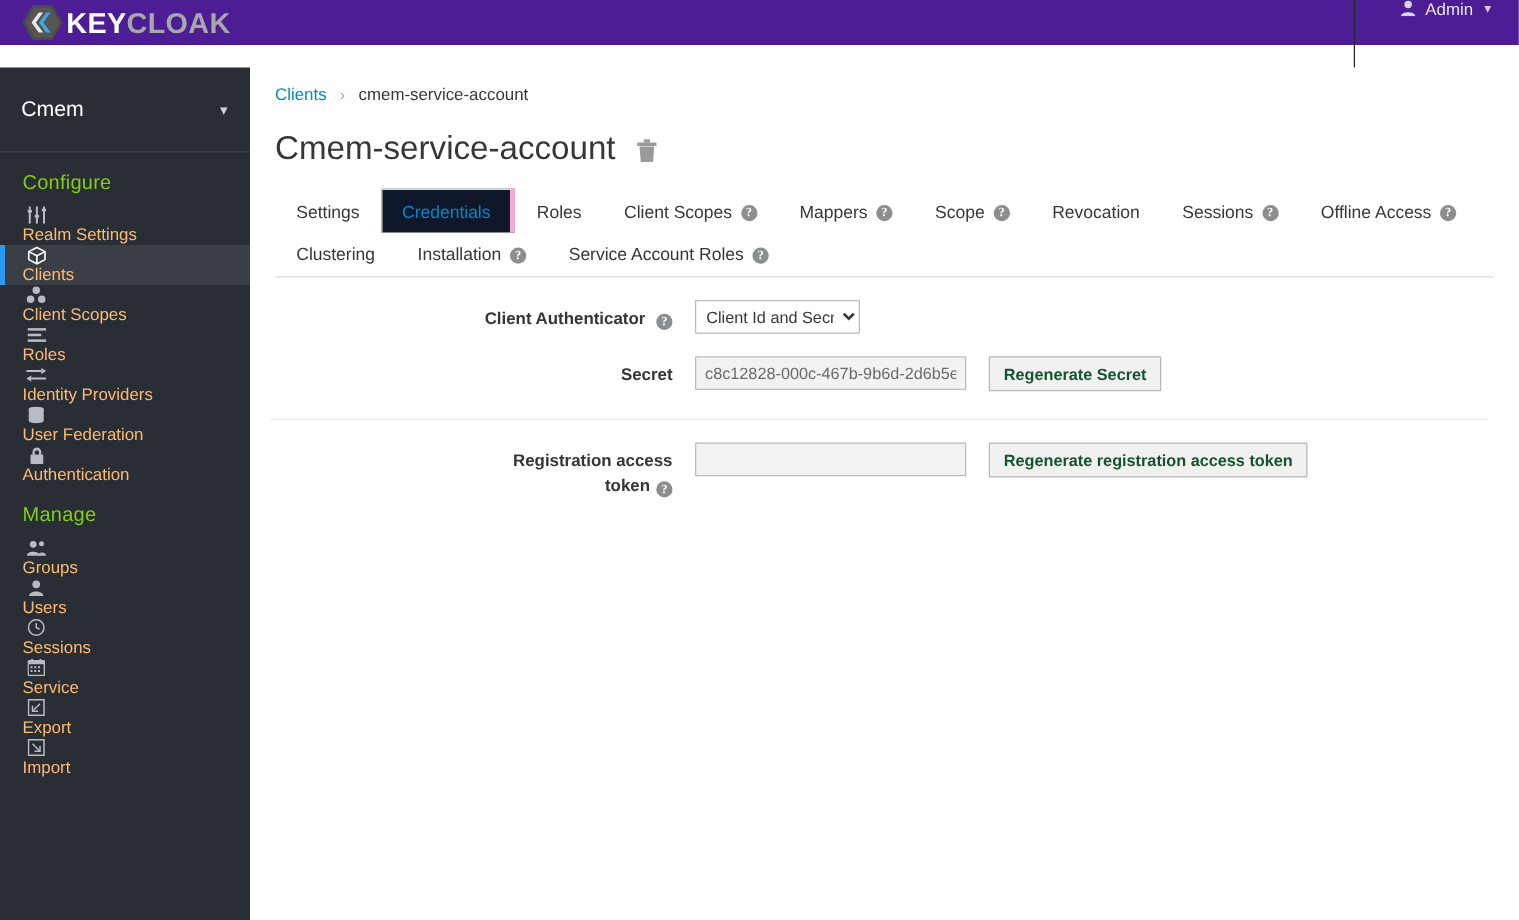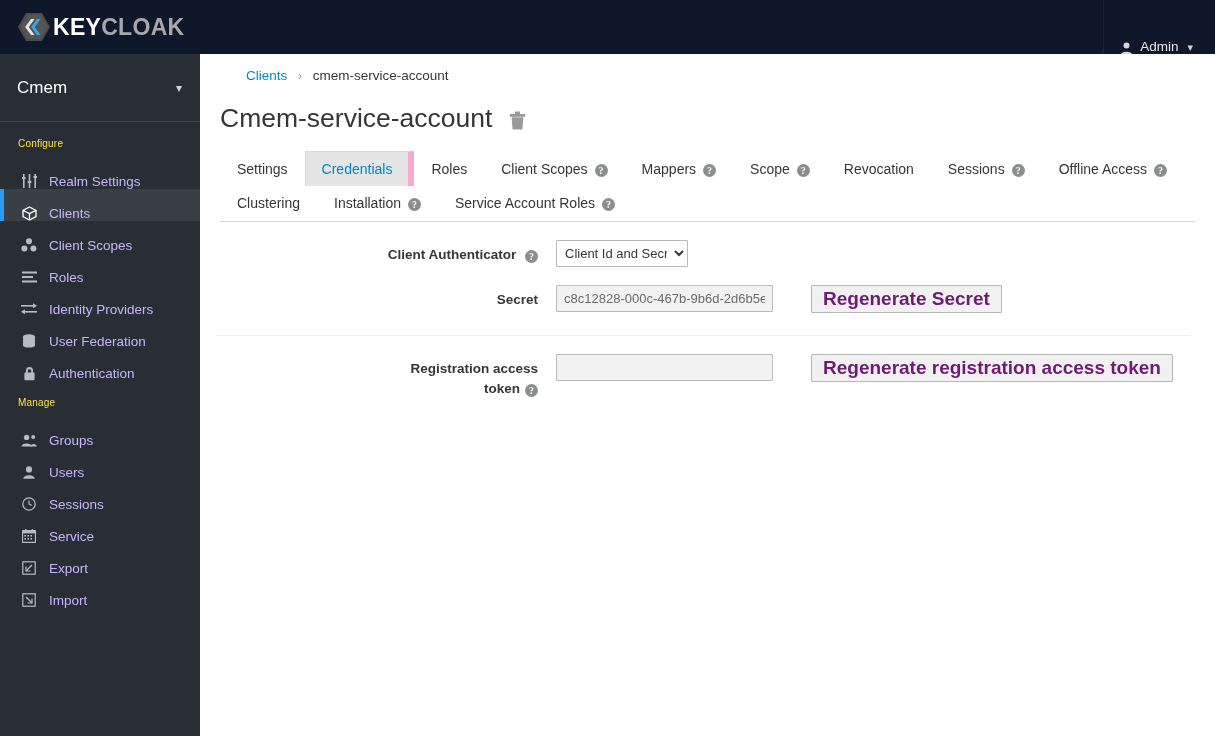--- a/index.html
+++ b/index.html
@@ -7,39 +7,39 @@
     margin: 0; padding: 0;
     width: 1215px; height: 736px;
     background: #ffffff;
     font-family: "Liberation Sans", sans-serif;
     overflow: hidden;
   }
 
   
   #masthead {
     position: absolute; top: 0; left: 0;
-    width: 1215px; height: 54px;
-    background: #0f172a;
+    width: 1215px; height: 36px;
+    background: #4c1d95;
     display: flex; align-items: center;
   }
   #brand { display: flex; align-items: center; margin-left: 17px; }
   .logo-hex {
     width: 34px; height: 34px; position: relative; margin-right: 2px;
   }
   .logo-hex svg { display: block; }
   .brand-text {
     font-size: 23px; font-weight: bold; letter-spacing: 0.3px;
     line-height: 1;
   }
   .brand-key { color: #ffffff; }
   .brand-cloak { color: #a7a7a7; }
 
   #user-area {
     position: absolute; right: 0; top: 0; height: 54px;
-    display: flex; align-items: flex-end; padding: 0 22px 0 16px;
+    display: flex; align-items: flex-start; padding: 0 22px 0 36px;
     border-left: 1px solid #252525;
   }
   #user-area .uicon {
     width: 13px; height: 13px; margin-right: 7px; position: relative;
   }
   #user-area .uname { color: #e6e6e6; font-size: 13.5px; }
   #user-area .ucaret { margin-left: 9px; color: #cfcfcf; font-size: 11px; }
 
   
   #sidebar {
@@ -50,32 +50,33 @@
   #realm-select {
     height: 68px; display: flex; align-items: center; justify-content: space-between;
     padding: 0 18px 0 17px;
     border-bottom: 1px solid #3f4549;
     cursor: pointer;
   }
   #realm-select .rname { color: #ffffff; font-size: 17px; }
   #realm-select .rcaret { color: #d2d2d2; font-size: 12px; }
 
   .nav-group-title {
-    color: #fde047; font-size: 10px;
+    color: #84cc16; font-size: 16px;
     padding: 16px 0 8px 18px;
     letter-spacing: 0.2px;
   }
   .nav-item {
-    display: flex; align-items: flex-end;
+    display: flex; align-items: flex-start;
     height: 32px;
     padding-left: 18px;
-    color: #c4b5fd; font-size: 13.5px;
+    color: #fdba74; font-size: 13.5px;
     cursor: pointer;
     border-left: 4px solid transparent;
     padding-left: 14px;
+    flex-direction: column;
   }
   .nav-item.active {
     background: #393f44;
     border-left: 4px solid #2b9af3;
   }
   .nav-item .ni-icon {
     width: 22px; min-width: 22px; height: 16px;
     margin-right: 9px;
     display: flex; align-items: center; justify-content: center;
     color: #b8bcc0;
@@ -83,21 +84,21 @@
   .nav-item.active .ni-icon { color: #ffffff; }
   .nav-item .ni-label { white-space: nowrap; }
 
   
   #main {
     position: absolute; top: 54px; left: 200px;
     width: 1015px; height: 682px;
     background: #ffffff;
   }
   #breadcrumb {
-    padding: 14px 0 0 20px; font-size: 13.5px; color: #363636; margin-left: 26px;
+    padding: 14px 0 0 20px; font-size: 13.5px; color: #363636;
   }
   #breadcrumb .bc-link { color: #0088ce; cursor: pointer; }
   #breadcrumb .bc-sep { color: #9c9c9c; margin: 0 7px; font-size: 12px; }
   #breadcrumb .bc-current { color: #363636; }
 
   #page-head {
     display: flex; align-items: center;
     padding: 20px 0 0 20px;
   }
   #page-title {
@@ -123,23 +124,23 @@
     cursor: pointer;
     white-space: nowrap;
     display: flex; align-items: flex-end;
     background: transparent;
     border-left: 1px solid transparent;
     border-right: 1px solid transparent;
     border-top: 1px solid transparent;
   }
   .tab.active {
     color: #0088ce;
-    background: #e5e5e5;
+    background: #0f172a;
     border-left: 1px solid #d8d8d8;
-    border-right: 6px solid #f9a8d4;
+    border-right: 4px solid #f9a8d4;
     border-top: 1px solid #d8d8d8;
   }
   .tab .help {
     margin-left: 7px;
     display: inline-flex;
   }
   .tab-row-2 { display: flex; align-items: stretch; }
   .tab-row-2 .tab { padding-top: 8px; padding-bottom: 10px; }
 
   
@@ -184,26 +185,26 @@
     background: #f2f2f2;
     color: #6b6b6b;
     font-size: 13px;
     padding: 0 7px;
     border-radius: 1px;
     font-family: "Liberation Sans", sans-serif;
   }
   input.kc-input.wide { width: 217px; }
 
   button.kc-btn {
-    margin-left: 38px;
+    margin-left: 18px;
     height: 28px;
     background: #f1f1f1;
     border: 1px solid #b7b7b7;
-    color: #701a75;
-    font-size: 19px; font-weight: bold;
+    color: #14532d;
+    font-size: 13px; font-weight: bold;
     padding: 0 11px;
     border-radius: 1px;
     cursor: pointer;
     font-family: "Liberation Sans", sans-serif;
     white-space: nowrap;
   }
 
   .divider-line {
     margin: 22px 0 0 5px;
     width: 975px; height: 1px; background: #ededed;

